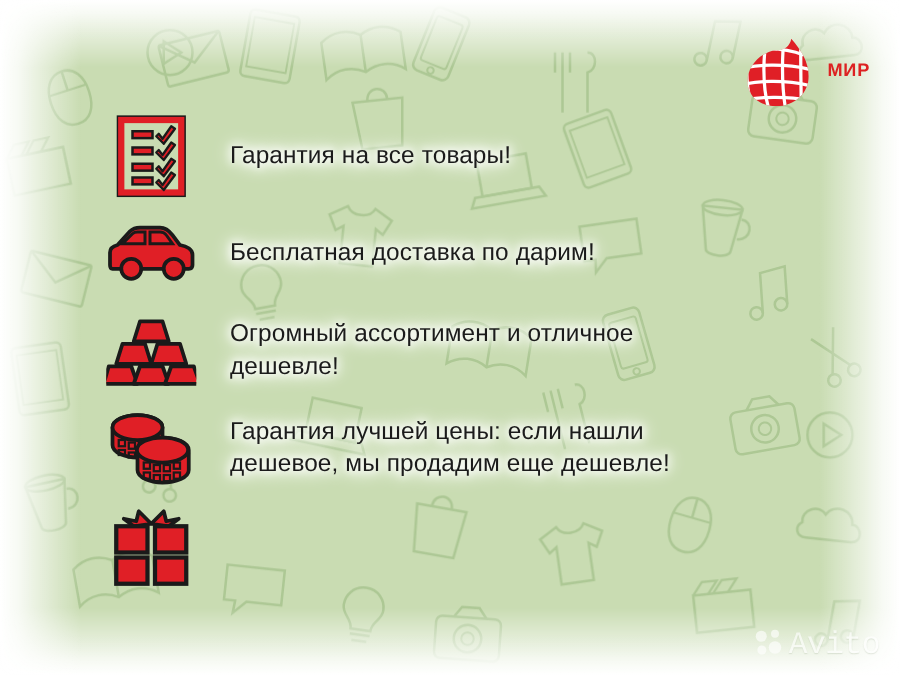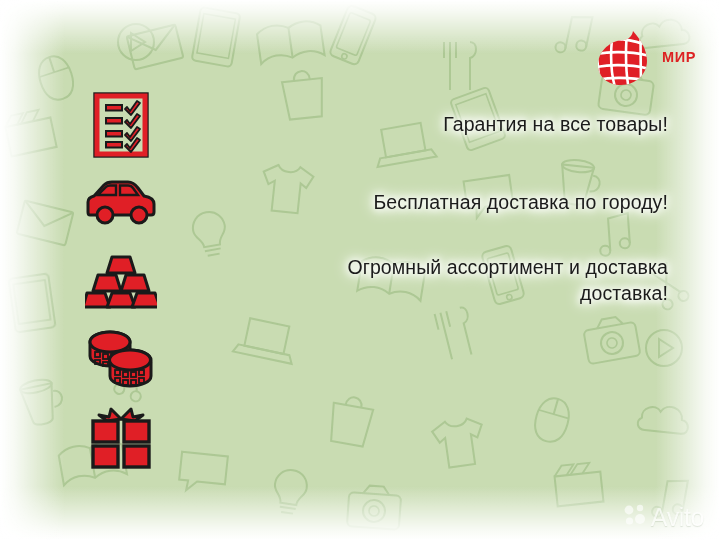--- a/index.html
+++ b/index.html
@@ -88,32 +88,32 @@
     flex: 1 1 auto;
     color: #1b1b1b;
     font-size: 19.5px;
     line-height: 1.33;
     letter-spacing: .1px;
     padding-left: 20px;
     text-shadow:
       0 0 7px #ffffff, 0 0 7px #ffffff, 0 0 12px #ffffff,
       0 0 16px #ffffff, 0 0 20px rgba(255,255,255,.95);
   }
-  .benefit-text .l { display: block; white-space: nowrap; text-align: right; }
+  .benefit-text .l { display: block; white-space: nowrap; }
 
   
   #watermark {
     position: absolute;
     right: 16px;
     bottom: 10px;
     display: flex;
-    align-items: center;
     gap: 5px;
     opacity: .62;
     z-index: 7;
+    font-family: Liberation Mono, monospace;
   }
   #watermark-text {
     color: #ffffff;
     font-size: 25px;
     font-weight: 500;
     letter-spacing: -.4px;
     line-height: 1;
     text-shadow: 0 1px 1px rgba(120,140,105,.35);
   }
 </style>
@@ -308,40 +308,40 @@
       <div class="benefit-icon">
         <svg width="74" height="46" viewBox="0 0 74 46" xmlns="http://www.w3.org/2000/svg">
           <path d="M4 32 L4 22 C4 19 6 17 10 16 L20 5 C22 3 24 2 28 2 L44 2 C48 2 51 4 54 8 L60 16 C66 17 70 20 70 24 L70 32 C70 34 69 35 67 35 L6 35 C5 35 4 34 4 32 Z" fill="#e01f26" stroke="#1a1a1a" stroke-width="3" stroke-linejoin="round"></path>
           <path d="M14 15 L22 7 C23 6 24 5.5 26 5.5 L32 5.5 L32 15 Z" fill="#e01f26" stroke="#1a1a1a" stroke-width="2.4"></path>
           <path d="M36 5.5 L44 5.5 C46 5.5 48 6.5 49 8 L54 15 L36 15 Z" fill="#e01f26" stroke="#1a1a1a" stroke-width="2.4"></path>
           <circle cx="21" cy="35" r="8" fill="#e01f26" stroke="#1a1a1a" stroke-width="3"></circle>
           <circle cx="55" cy="35" r="8" fill="#e01f26" stroke="#1a1a1a" stroke-width="3"></circle>
         </svg>
       </div>
       <div class="benefit-text">
-        <span class="l">Бесплатная доставка по городу!</span>
+        <span class="l">Бесплатная доставка по дарим!</span>
       </div>
     </div>
 
     <div class="benefit-row">
       <div class="benefit-icon">
         <svg width="72" height="56" viewBox="0 0 72 56" xmlns="http://www.w3.org/2000/svg">
           <g fill="#e01f26" stroke="#1a1a1a" stroke-width="3" stroke-linejoin="round">
             <path d="M27 4 L45 4 L50 20 L22 20 Z"></path>
             <path d="M13 22 L31 22 L36 38 L8 38 Z"></path>
             <path d="M41 22 L59 22 L64 38 L36 38 Z"></path>
             <path d="M2 40 L20 40 L25 54 L-2 54 Z"></path>
             <path d="M27 40 L45 40 L50 54 L22 54 Z"></path>
             <path d="M52 40 L70 40 L75 54 L47 54 Z"></path>
           </g>
         </svg>
       </div>
       <div class="benefit-text">
-        <span class="l">Огромный ассортимент и доставка</span>
-        <span class="l">доставка!</span>
+        <span class="l">Огромный ассортимент и отличное</span>
+        <span class="l">дешевле!</span>
       </div>
     </div>
 
     <div class="benefit-row">
       <div class="benefit-icon">
         <svg width="74" height="58" viewBox="0 0 74 58" xmlns="http://www.w3.org/2000/svg">
 
           <path d="M6 12 C6 6 16 2 26 2 C36 2 46 6 46 12 L46 26 C46 32 36 36 26 36 C16 36 6 32 6 26 Z" fill="#e01f26" stroke="#1a1a1a" stroke-width="3" stroke-linejoin="round"></path>
           <ellipse cx="26" cy="12" rx="20" ry="10" fill="#e01f26" stroke="#1a1a1a" stroke-width="3"></ellipse>
           <g fill="none" stroke="#1a1a1a" stroke-width="1.8">
@@ -362,20 +362,24 @@
               <rect x="39" y="42" width="5" height="5"></rect>
             <rect x="47" y="42" width="5" height="5"></rect>
               <rect x="55" y="40" width="5" height="5"></rect>
             <rect x="31" y="48" width="5" height="5"></rect>
               <rect x="39" y="50" width="5" height="5"></rect>
             <rect x="47" y="50" width="5" height="5"></rect>
               <rect x="55" y="48" width="5" height="5"></rect>
           </g>
         </svg>
       </div>
+      <div class="benefit-text">
+        <span class="l">Гарантия лучшей цены: если нашли</span>
+        <span class="l">дешевое, мы продадим еще дешевле!</span>
+      </div>
     </div>
 
     <div class="benefit-row">
       <div class="benefit-icon">
         <svg width="64" height="64" viewBox="0 0 64 64" xmlns="http://www.w3.org/2000/svg">
           <path d="M32 14 L22 4 L20 12 L10 10 L18 16 Z" fill="#e01f26" stroke="#1a1a1a" stroke-width="3" stroke-linejoin="round"></path>
           <path d="M32 14 L42 4 L44 12 L54 10 L46 16 Z" fill="#e01f26" stroke="#1a1a1a" stroke-width="3" stroke-linejoin="round"></path>
           <rect x="4" y="16" width="25" height="21" fill="#e01f26" stroke="#1a1a1a" stroke-width="3.4"></rect>
           <rect x="35" y="16" width="25" height="21" fill="#e01f26" stroke="#1a1a1a" stroke-width="3.4"></rect>
           <rect x="4" y="41" width="25" height="21" fill="#e01f26" stroke="#1a1a1a" stroke-width="3.4"></rect>

